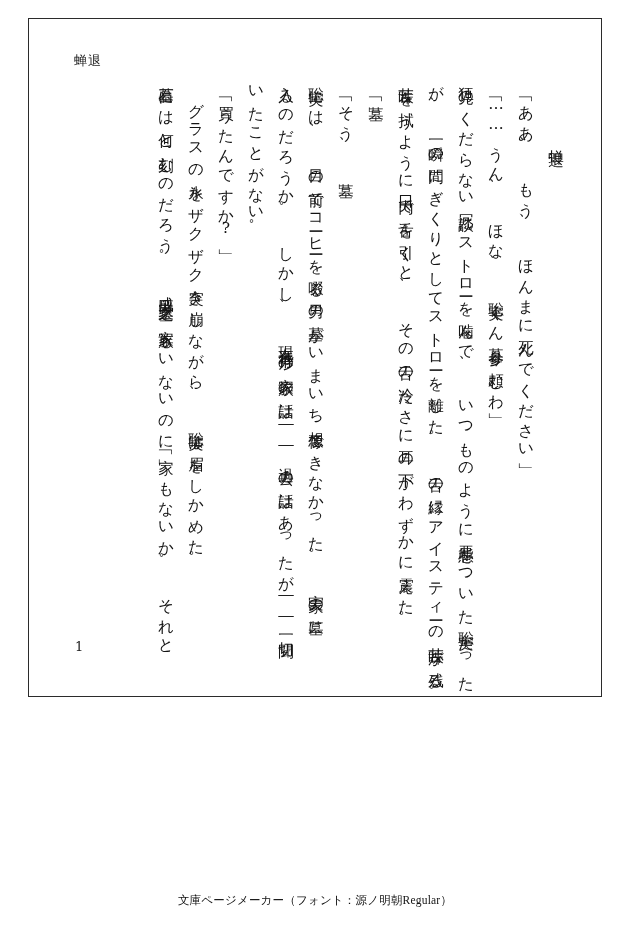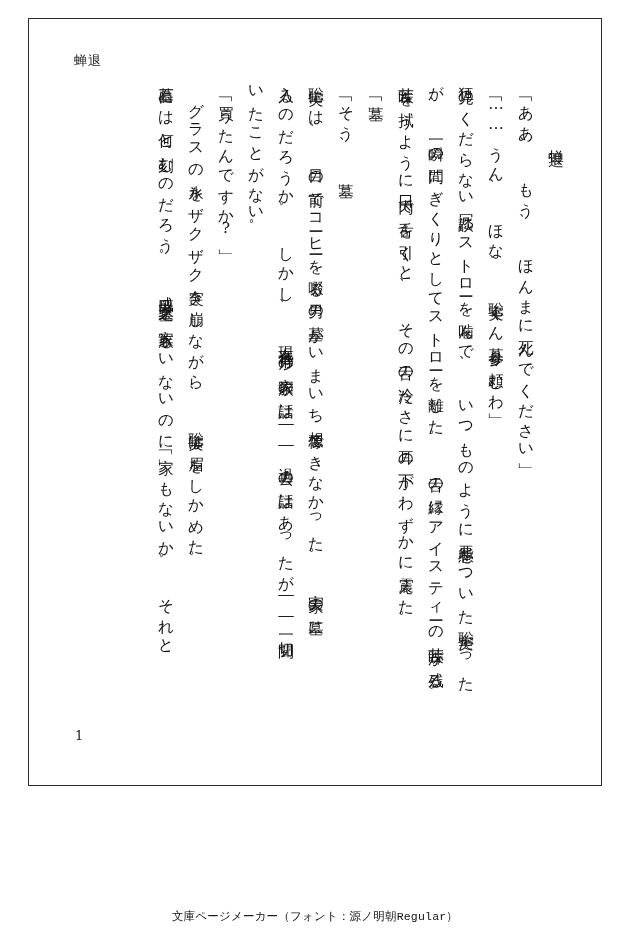--- a/index.html
+++ b/index.html
@@ -15,21 +15,21 @@
     position: relative;
     overflow: hidden;
   }
 
   
   .page-sheet {
     position: absolute;
     left: 28px;
     top: 18px;
     width: 574px;
-    height: 768px;
+    height: 679px;
     border: 1px solid #2b2b2b;
     background: #ffffff;
     box-sizing: border-box;
   }
 
   
   .running-head {
     position: absolute;
     left: 45px;
     top: 33px;
@@ -87,25 +87,25 @@
   }
 
   
   .vline.indent { padding-top: 17px; }
 
   
   .footer-caption {
     position: absolute;
     left: 0;
     right: 0;
-    bottom: 4px;
+    bottom: 20px;
     text-align: center;
     font-size: 11.5px;
     color: #111111;
-    font-family: Liberation Mono, monospace;
+    font-family: Liberation Serif, serif;
     letter-spacing: 0.2px;
   }
 </style>
 </head>
 <body>
 
 <div class="page-sheet">
 
   <div class="running-head">蝉退</div>
 

